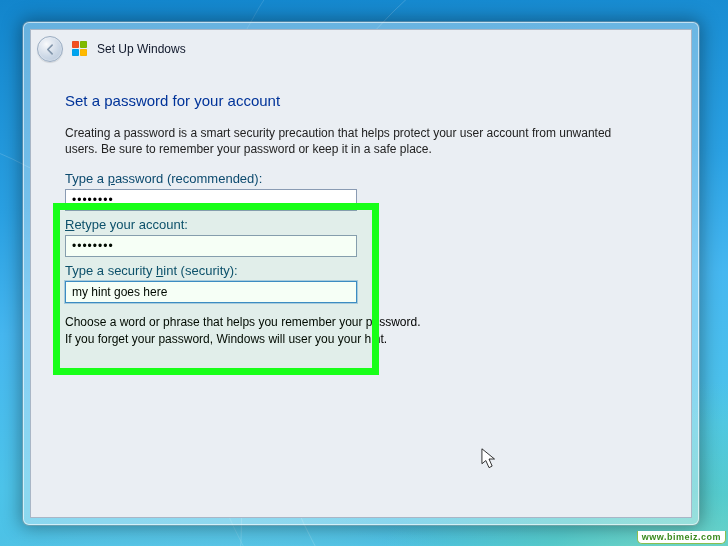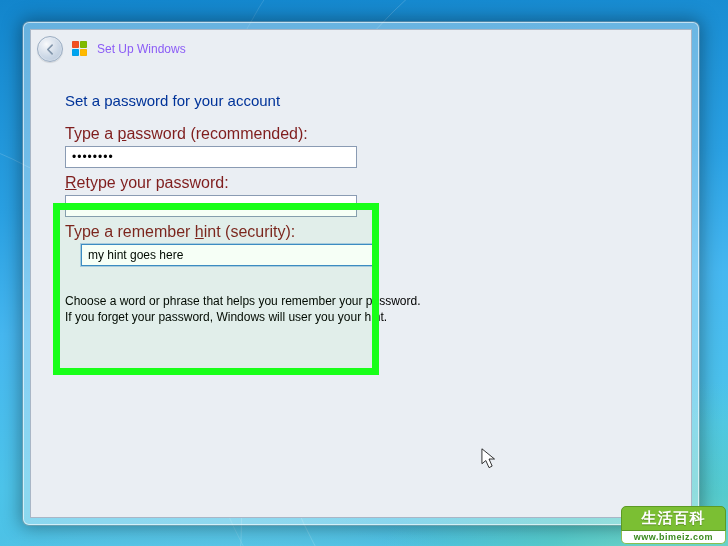--- a/index.html
+++ b/index.html
@@ -75,21 +75,21 @@
   }
   .flag-icon span{
     display:block;
     width:7px;height:7px;
     float:left;
     margin:0.5px;
     border-radius:1px;
     box-shadow: inset 0 0 1px rgba(0,0,0,0.25);
   }
   .title-text {
-    color: #8b5cf6;
+    color: #0f172a;
     font-size: 12px;
   }
   .content {
     padding: 28px 40px 0 34px;
     color: #2b2b2b;
   }
   .heading {
     color: #003399;
     font-size: 15px;
     margin-bottom: 16px;
@@ -110,48 +110,47 @@
     border: 7px solid #18ff18;
     background: rgba(24,255,24,0.04);
     box-sizing: border-box;
     z-index: 5;
     pointer-events: none;
   }
   .form-area {
     width: 300px;
   }
   .form-label {
-    font-size: 16px;
-    color: #7f1d1d;
+    font-size: 13px;
+    color: #0c4a6e;
     margin: 6px 0 3px 0;
   }
   .form-label .u { text-decoration: underline; }
   .text-input {
     width: 292px;
     height: 22px;
     border: 1px solid #8a9bb3;
     background: #ffffff;
     font-family: inherit;
     font-size: 12px;
     padding: 0 6px;
     box-sizing: border-box;
     outline: none;
     letter-spacing: 1px;
     color: #000;
   }
   .text-input.hint {
     letter-spacing: 0;
     border-color: #3e88c9;
     box-shadow: 0 0 0 1px rgba(62,136,201,0.35);
-    margin-left: 16px;
   }
   .help-text {
     font-size: 12px;
     color: #000;
-    margin-top: 27px;
+    margin-top: 11px;
     line-height: 1.35;
   }
 
   .cursor {
     position: absolute;
     left: 481px; top: 448px;
     width: 16px; height: 22px;
     z-index: 20;
     pointer-events:none;
   }
@@ -173,21 +172,21 @@
     border-radius: 5px 5px 0 0;
     letter-spacing: 1px;
     border:1px solid #5c9a24;
     text-shadow: 0 1px 1px rgba(0,0,0,0.25);
     font-family: "SimHei","Microsoft YaHei",sans-serif;
   }
   .wm-bot {
     background: #ffffff;
     color: #3a8a1f;
     font-size: 9px;
-    padding: 1px 12px;
+    padding: 1px 4px;
     border-radius: 0 0 5px 5px;
     border:1px solid #8bbf4f;
     border-top:none;
     font-weight:bold;
     letter-spacing:0.5px;
   }
 </style>
 </head>
 <body>
 
@@ -209,35 +208,36 @@
           <span style="background:#f25022"></span>
           <span style="background:#7fba00"></span>
           <span style="background:#00a4ef"></span>
           <span style="background:#ffb900"></span>
         </span>
         <span class="title-text">Set Up Windows</span>
       </div>
 
       <div class="content">
         <div class="heading">Set a password for your account</div>
+        <div class="desc">Creating a password is a smart security precaution that helps protect your user account from unwanted users. Be sure to remember your password or keep it in a safe place.</div>
 
         <div class="form-area">
 
           <div class="form-label">
             <span>Type a </span><span class="u">p</span><span>assword (recommended):</span>
           </div>
           <input type="text" class="text-input" value="••••••••" style="">
 
           <div class="form-label">
-            <span></span><span class="u">R</span><span>etype your password:</span>
+            <span></span><span class="u">R</span><span>etype your account:</span>
           </div>
           <input type="text" class="text-input" value="••••••••" style="">
 
           <div class="form-label">
-            <span>Type a remember </span><span class="u">h</span><span>int (security):</span>
+            <span>Type a security </span><span class="u">h</span><span>int (security):</span>
           </div>
           <input type="text" class="text-input hint" value="my hint goes here" style="">
 
         </div>
 
         <div class="help-text">
           <div>Choose a word or phrase that helps you remember your password.</div>
           <div>If you forget your password, Windows will user you your hint.</div>
         </div>
       </div>
@@ -245,17 +245,16 @@
       <div class="highlight-box"></div>
 
     </div>
   </div>
 
   <svg class="cursor" viewBox="0 0 20 28">
     <path d="M1 1 L1 20 L6 16 L10 25 L14 23 L10 14 L17 14 Z" fill="#ffffff" stroke="#000000" stroke-width="1"></path>
   </svg>
 
   <div class="watermark">
-    <div class="wm-top">生活百科</div>
     <div class="wm-bot">www.bimeiz.com</div>
   </div>
 
 </div>
 
 </body></html>

